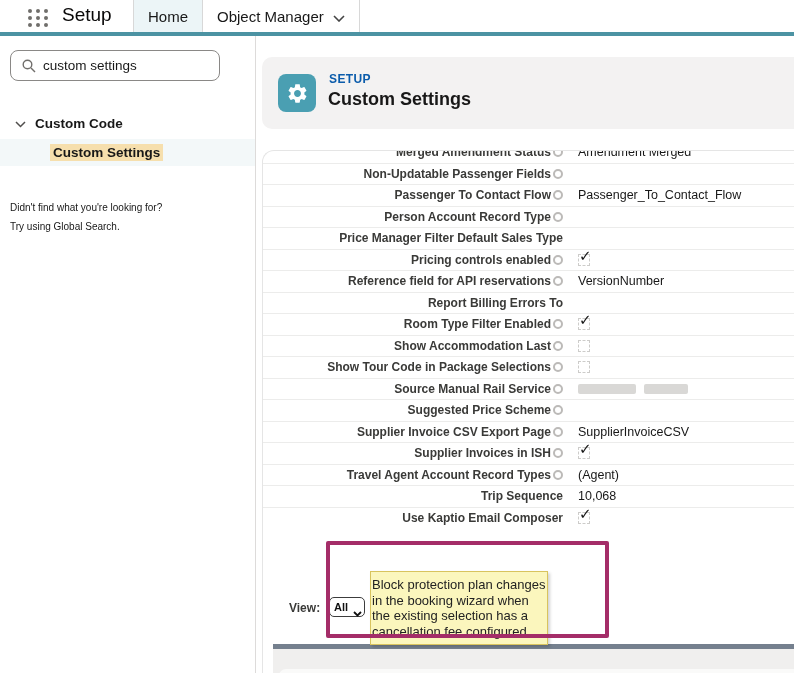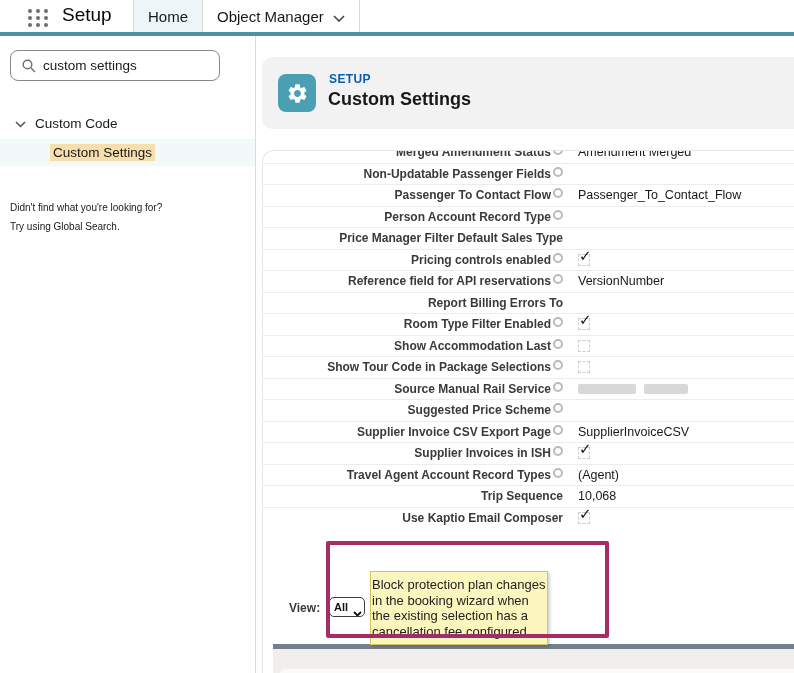--- a/index.html
+++ b/index.html
@@ -19,21 +19,21 @@
 
   
   .sidebar { position:absolute; left:0; top:36px; width:256px; bottom:0; background:#fff;
     border-right:1px solid #dddbda; }
   .searchbox { position:absolute; left:10px; top:14px; width:210px; height:31px;
     border:1px solid #8a8886; border-radius:8px; background:#fff; }
   .searchbox svg { position:absolute; left:11px; top:8px; }
   .searchbox input { position:absolute; left:32px; top:1px; width:172px; height:27px; border:none;
     outline:none; font-size:13.5px; color:#181818; font-family:inherit; background:transparent; }
   .tree-item { position:absolute; left:0; width:100%; height:27px; display:flex; align-items:center;
-    font-size:13.5px; color:#181818; cursor:pointer; }
+    font-size:13.5px; color:#181818; cursor:pointer;font-weight:bold; }
   .tree-item .twisty { margin-left:15px; margin-right:9px; }
   .tree-item.lvl2 { padding-left:50px; }
   .tree-item.selected { background:#f3f8f9; }
   .hl { background:#f6dfad; padding:1px 3px; }
   .notfound { position:absolute; left:10px; top:162px; width:236px; font-size:10px;
     line-height:19px; color:#181818; }
 
   
   .main { position:absolute; left:257px; top:36px; right:0; bottom:0; background:#fff; }
   .page-header { position:absolute; left:5px; top:21px; right:0; height:72px; background:#f3f2f2;
@@ -42,21 +42,21 @@
     background:#4a9fb2; display:flex; align-items:center; justify-content:center; }
   .eyebrow { position:absolute; left:67px; top:15px; font-size:12px; color:#0b5cab; letter-spacing:.4px; font-weight:bold; }
   .page-title { position:absolute; left:66px; top:32px; font-size:18px; font-weight:bold; color:#181818; }
 
   .main-card { position:absolute; left:5px; top:114px; right:0; bottom:0; background:#fff;
     border:1px solid #e5e5e5; border-right:none; border-bottom:none; border-radius:12px 0 0 0;
     overflow:hidden; }
   .rows { margin-top:-9px; }
   .frow { display:flex; align-items:center; height:21.5px; border-bottom:1px solid #ececeb; }
   .frow:last-child { border-bottom:none; }
-  .cell-label { width:300px; display:flex; justify-content:flex-end; align-items:flex-start; flex:none; }
+  .cell-label { width:300px; display:flex; justify-content:flex-end; align-items:center; flex:none; }
   .lbl { font-size:12px; font-weight:bold; color:#3a3a38; white-space:nowrap; }
   .help { width:10px; height:10px; border:2.5px solid #bcbab8; border-radius:50%; margin-left:2px; flex:none; }
   .help-active { width:11px; height:11px; border-radius:50%; background:#f2a41d; margin-left:2px; flex:none;
     color:#fff; font-size:8px; font-weight:bold; text-align:center; line-height:11px; }
   .help-active::after { content:"?"; }
   .cell-value { padding-left:15px; font-size:12.5px; color:#181818; display:flex; align-items:center; gap:8px; }
   .cbx { width:12px; height:12px; border:1px dashed #cdccca; background:#fff; position:relative; flex:none; }
   .cbx .check { position:absolute; top:-8px; left:0px; font-size:15px; font-weight:bold; color:#161616;
     font-family:"DejaVu Sans",sans-serif; }
   .redact-a { display:inline-block; width:58px; height:10px; background:#d9d8d6; border-radius:2px; filter:blur(.7px); }

